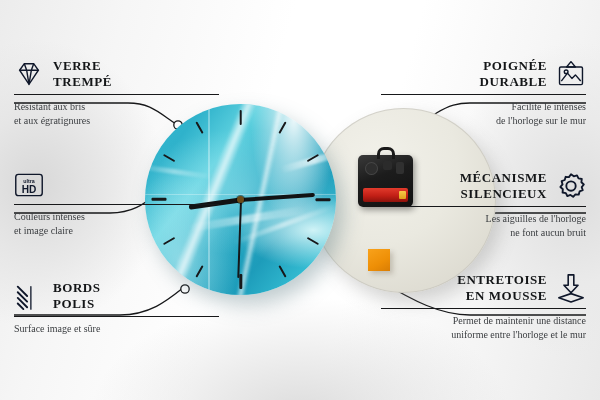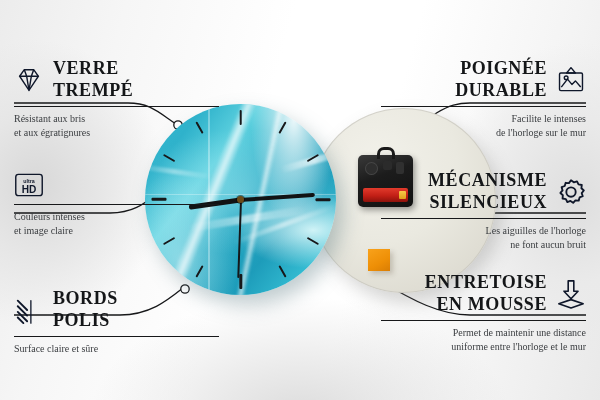--- a/index.html
+++ b/index.html
@@ -94,21 +94,21 @@
   
   .callout { position:absolute; width:205px; }
   .callout.left  { left:14px;  text-align:left; }
   .callout.right { right:14px; text-align:right; }
   .head-row { display:flex; align-items:center; gap:9px; }
   .callout.right .head-row { flex-direction:row-reverse; }
   .ic { flex:0 0 auto; width:30px; height:30px; color:#0f172a; }
   .ic svg { display:block; width:100%; height:100%; }
   .title {
     font-family:"Liberation Serif", serif;
-    font-weight:700; font-size:18px; line-height:1.22;
+    font-weight:700; font-size:13px; line-height:1.22;
     letter-spacing:.55px; color:#141618; text-transform:uppercase;
     white-space:pre-line;
   }
   .rule { height:1.3px; background:#17181a; margin:4px 0 5px; }
   .desc {
     font-family:"Liberation Serif", serif;
     font-size:10px; line-height:1.38; color:#3a3d40; white-space:pre-line;
   }
   
   #wires { position:absolute; inset:0; pointer-events:none; }
@@ -201,33 +201,33 @@
           <text x="17" y="13" font-family="Liberation Sans, sans-serif" font-size="6" font-weight="700" text-anchor="middle" fill="currentColor">ultra</text>
           <text x="17" y="24" font-family="Liberation Sans, sans-serif" font-size="11.5" font-weight="700" text-anchor="middle" fill="currentColor">HD</text>
         </svg>
       </span>
     </div>
     <div class="rule"></div>
     <div class="desc">Couleurs intenses
 et image claire</div>
   </div>
 
-  <div class="callout left" style="top:288px">
+  <div class="callout left" style="top:280px">
     <div class="head-row">
       <span class="ic">
         <svg viewBox="0 0 32 32" stroke="currentColor" stroke-width="2" fill="none" stroke-linecap="round">
           <path d="M4 6 L14 16 M4 12 L14 22 M4 18 L14 28 M4 24 L10 30"></path>
           <path d="M18 6 L18 30" stroke-width="1.4"></path>
         </svg>
       </span>
       <div class="title">BORDS
 POLIS</div>
     </div>
     <div class="rule"></div>
-    <div class="desc">Surface claire et sûre</div>
+    <div class="desc">Surface image et sûre</div>
   </div>
 
   <div class="callout right" style="top:58px">
     <div class="head-row">
       <span class="ic">
         <svg viewBox="0 0 34 32" fill="none" stroke="currentColor" stroke-width="1.6">
           <path d="M17 2 L12 8 H22 Z" stroke-linejoin="round"></path>
           <rect x="4" y="8" width="26" height="20" rx="1.5"></rect>
           <path d="M6 24 L13 15 L18 21 L22 17 L28 24" stroke-linejoin="round"></path>
           <circle cx="11.5" cy="13.5" r="2.1"></circle>

